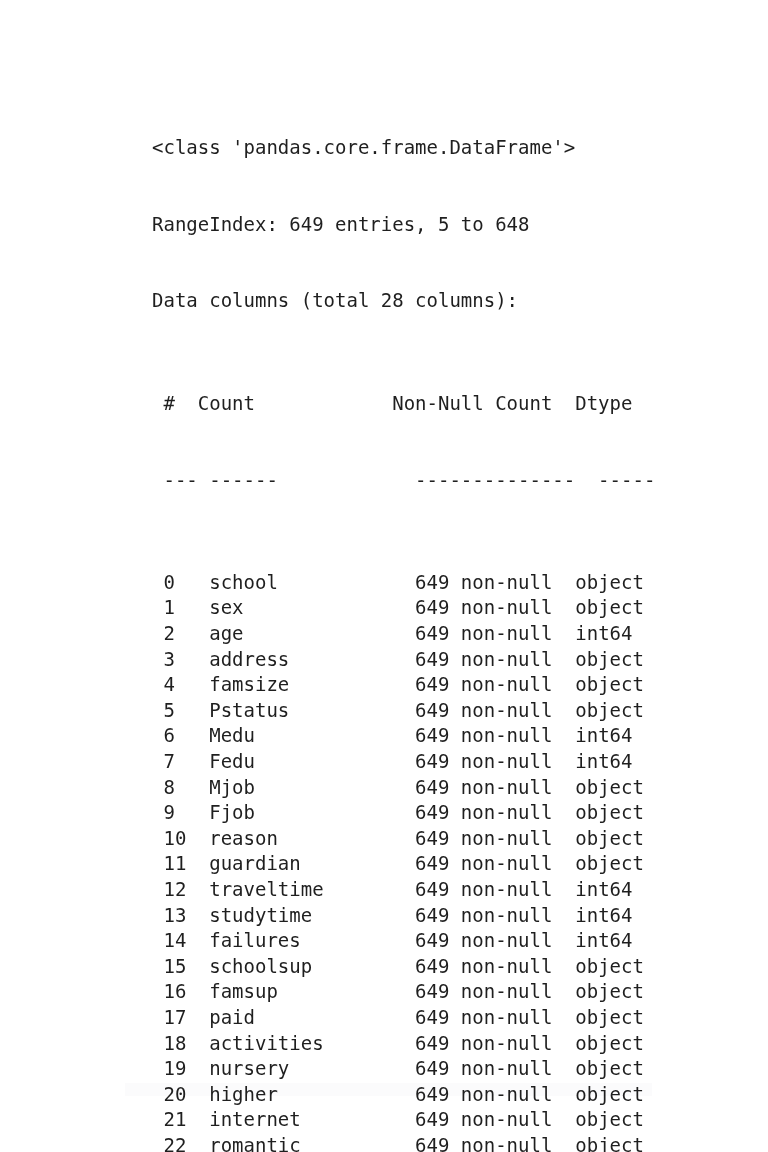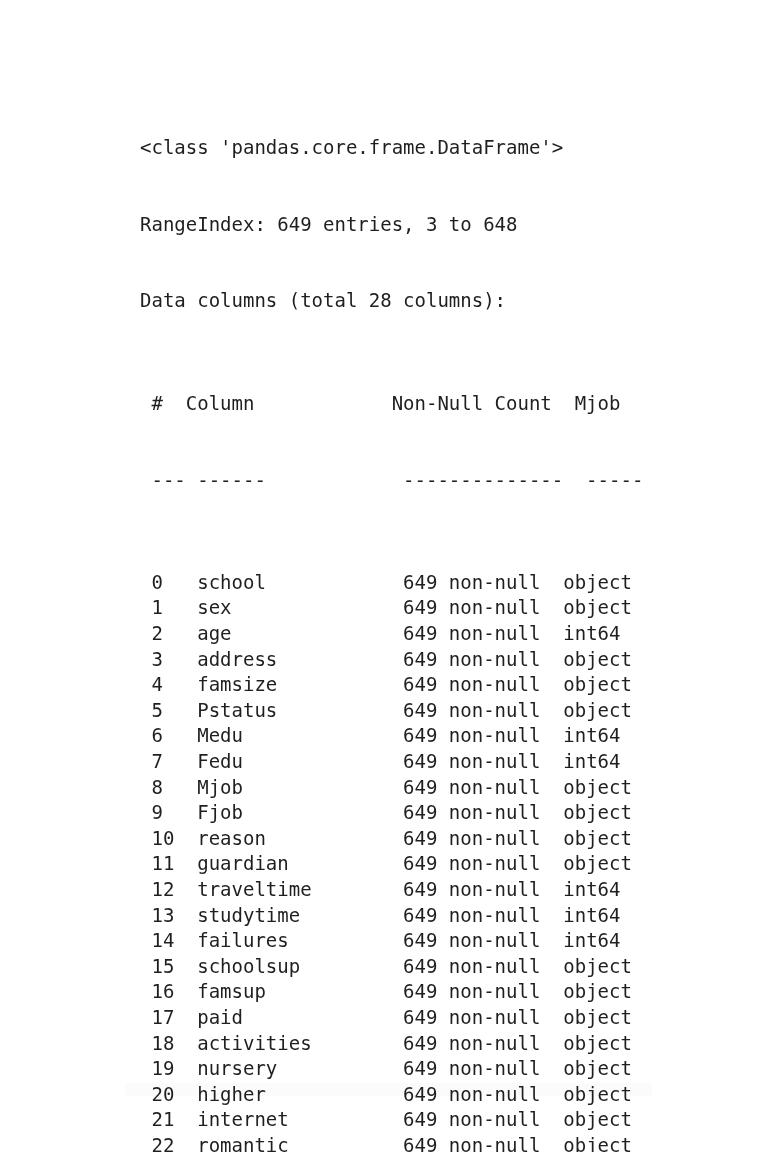--- a/index.html
+++ b/index.html
@@ -36,42 +36,43 @@
     color: #1f1f1f;
     white-space: pre;
     letter-spacing: 0px;
     -webkit-font-smoothing: antialiased;
   }
 
   .line {
     white-space: pre;
     display: block;
     height: 25.6px;
+    margin-left: 12px;
   }
 
   .col-idx,
   .col-name,
   .col-count,
   .col-dtype,
   .seg {
     white-space: pre;
   }
 </style>
 </head>
 <body>
 
 <div id="code-block-backdrop"></div>
 
 <div id="info-output">
 
   <span class="line">&lt;class 'pandas.core.frame.DataFrame'&gt;</span>
-  <span class="line">RangeIndex: 649 entries, 3 to 648</span>
+  <span class="line">RangeIndex: 649 entries, 5 to 648</span>
   <span class="line">Data columns (total 28 columns):</span>
 
-  <span class="line"><span class="seg"> #  Column            Non-Null Count  Mjob</span></span>
+  <span class="line"><span class="seg"> #  Count            Non-Null Count  Dtype</span></span>
   <span class="line"><span class="seg"> --- ------            --------------  -----</span></span>
 
   <span id="rows-container"><span class="line"><span class="col-idx"> 0  </span><span class="col-name"> school           </span><span class="col-count"> 649 non-null  </span><span class="col-dtype">object</span></span><span class="line"><span class="col-idx"> 1  </span><span class="col-name"> sex              </span><span class="col-count"> 649 non-null  </span><span class="col-dtype">object</span></span><span class="line"><span class="col-idx"> 2  </span><span class="col-name"> age              </span><span class="col-count"> 649 non-null  </span><span class="col-dtype">int64</span></span><span class="line"><span class="col-idx"> 3  </span><span class="col-name"> address          </span><span class="col-count"> 649 non-null  </span><span class="col-dtype">object</span></span><span class="line"><span class="col-idx"> 4  </span><span class="col-name"> famsize          </span><span class="col-count"> 649 non-null  </span><span class="col-dtype">object</span></span><span class="line"><span class="col-idx"> 5  </span><span class="col-name"> Pstatus          </span><span class="col-count"> 649 non-null  </span><span class="col-dtype">object</span></span><span class="line"><span class="col-idx"> 6  </span><span class="col-name"> Medu             </span><span class="col-count"> 649 non-null  </span><span class="col-dtype">int64</span></span><span class="line"><span class="col-idx"> 7  </span><span class="col-name"> Fedu             </span><span class="col-count"> 649 non-null  </span><span class="col-dtype">int64</span></span><span class="line"><span class="col-idx"> 8  </span><span class="col-name"> Mjob             </span><span class="col-count"> 649 non-null  </span><span class="col-dtype">object</span></span><span class="line"><span class="col-idx"> 9  </span><span class="col-name"> Fjob             </span><span class="col-count"> 649 non-null  </span><span class="col-dtype">object</span></span><span class="line"><span class="col-idx"> 10 </span><span class="col-name"> reason           </span><span class="col-count"> 649 non-null  </span><span class="col-dtype">object</span></span><span class="line"><span class="col-idx"> 11 </span><span class="col-name"> guardian         </span><span class="col-count"> 649 non-null  </span><span class="col-dtype">object</span></span><span class="line"><span class="col-idx"> 12 </span><span class="col-name"> traveltime       </span><span class="col-count"> 649 non-null  </span><span class="col-dtype">int64</span></span><span class="line"><span class="col-idx"> 13 </span><span class="col-name"> studytime        </span><span class="col-count"> 649 non-null  </span><span class="col-dtype">int64</span></span><span class="line"><span class="col-idx"> 14 </span><span class="col-name"> failures         </span><span class="col-count"> 649 non-null  </span><span class="col-dtype">int64</span></span><span class="line"><span class="col-idx"> 15 </span><span class="col-name"> schoolsup        </span><span class="col-count"> 649 non-null  </span><span class="col-dtype">object</span></span><span class="line"><span class="col-idx"> 16 </span><span class="col-name"> famsup           </span><span class="col-count"> 649 non-null  </span><span class="col-dtype">object</span></span><span class="line"><span class="col-idx"> 17 </span><span class="col-name"> paid             </span><span class="col-count"> 649 non-null  </span><span class="col-dtype">object</span></span><span class="line"><span class="col-idx"> 18 </span><span class="col-name"> activities       </span><span class="col-count"> 649 non-null  </span><span class="col-dtype">object</span></span><span class="line"><span class="col-idx"> 19 </span><span class="col-name"> nursery          </span><span class="col-count"> 649 non-null  </span><span class="col-dtype">object</span></span><span class="line"><span class="col-idx"> 20 </span><span class="col-name"> higher           </span><span class="col-count"> 649 non-null  </span><span class="col-dtype">object</span></span><span class="line"><span class="col-idx"> 21 </span><span class="col-name"> internet         </span><span class="col-count"> 649 non-null  </span><span class="col-dtype">object</span></span><span class="line"><span class="col-idx"> 22 </span><span class="col-name"> romantic         </span><span class="col-count"> 649 non-null  </span><span class="col-dtype">object</span></span></span>
 
   
   
 
 </div>
 
 </body></html>

